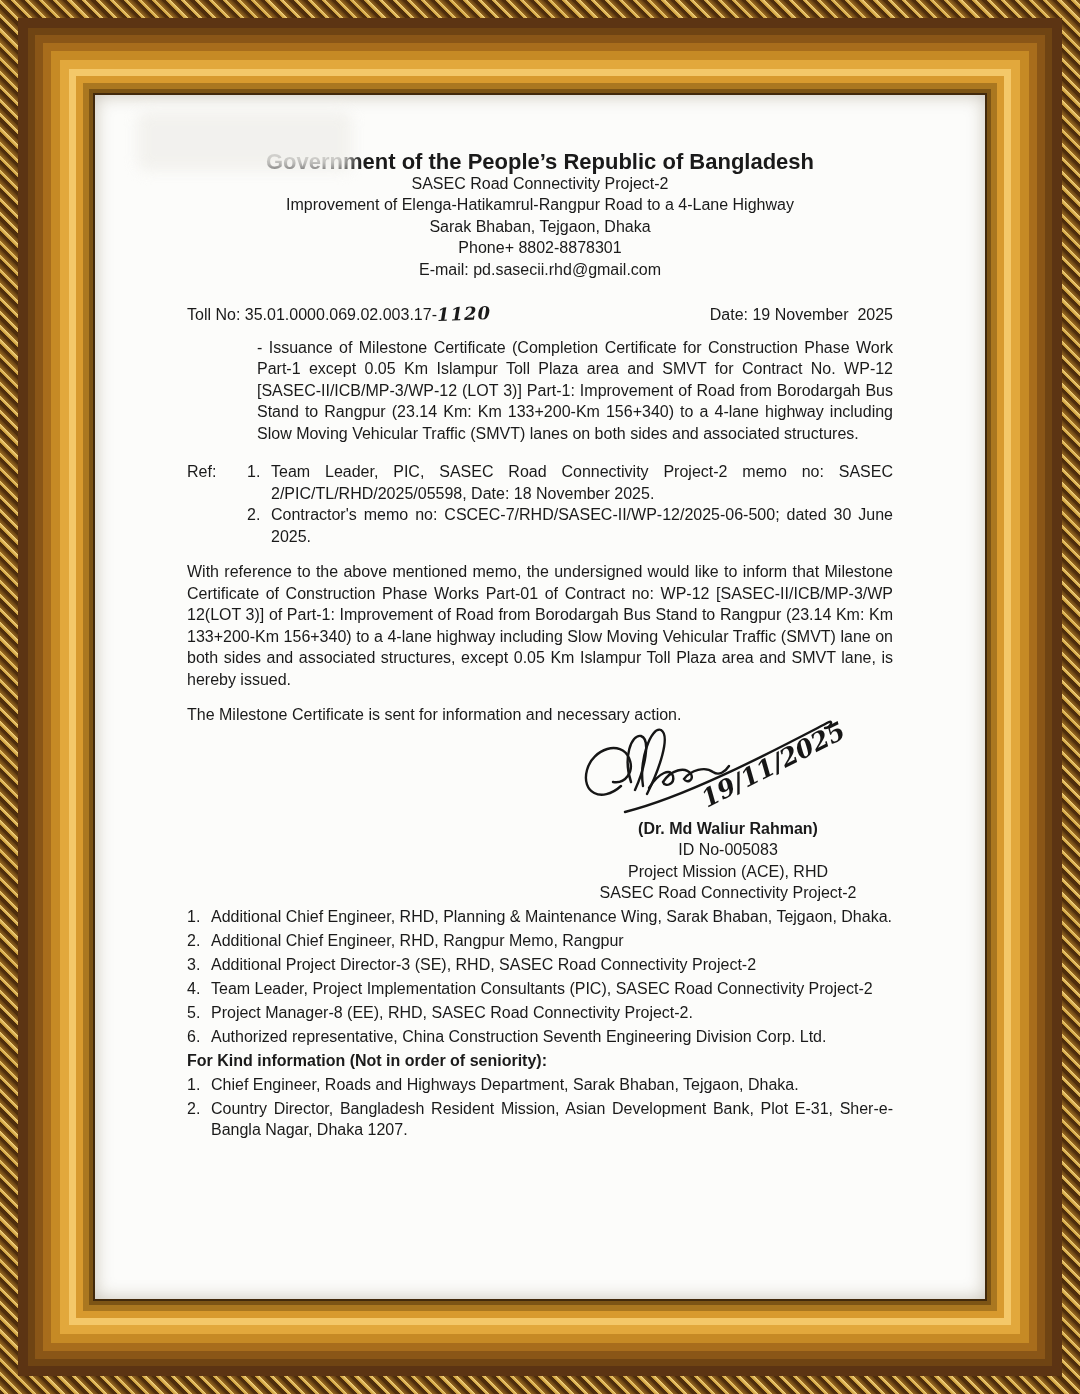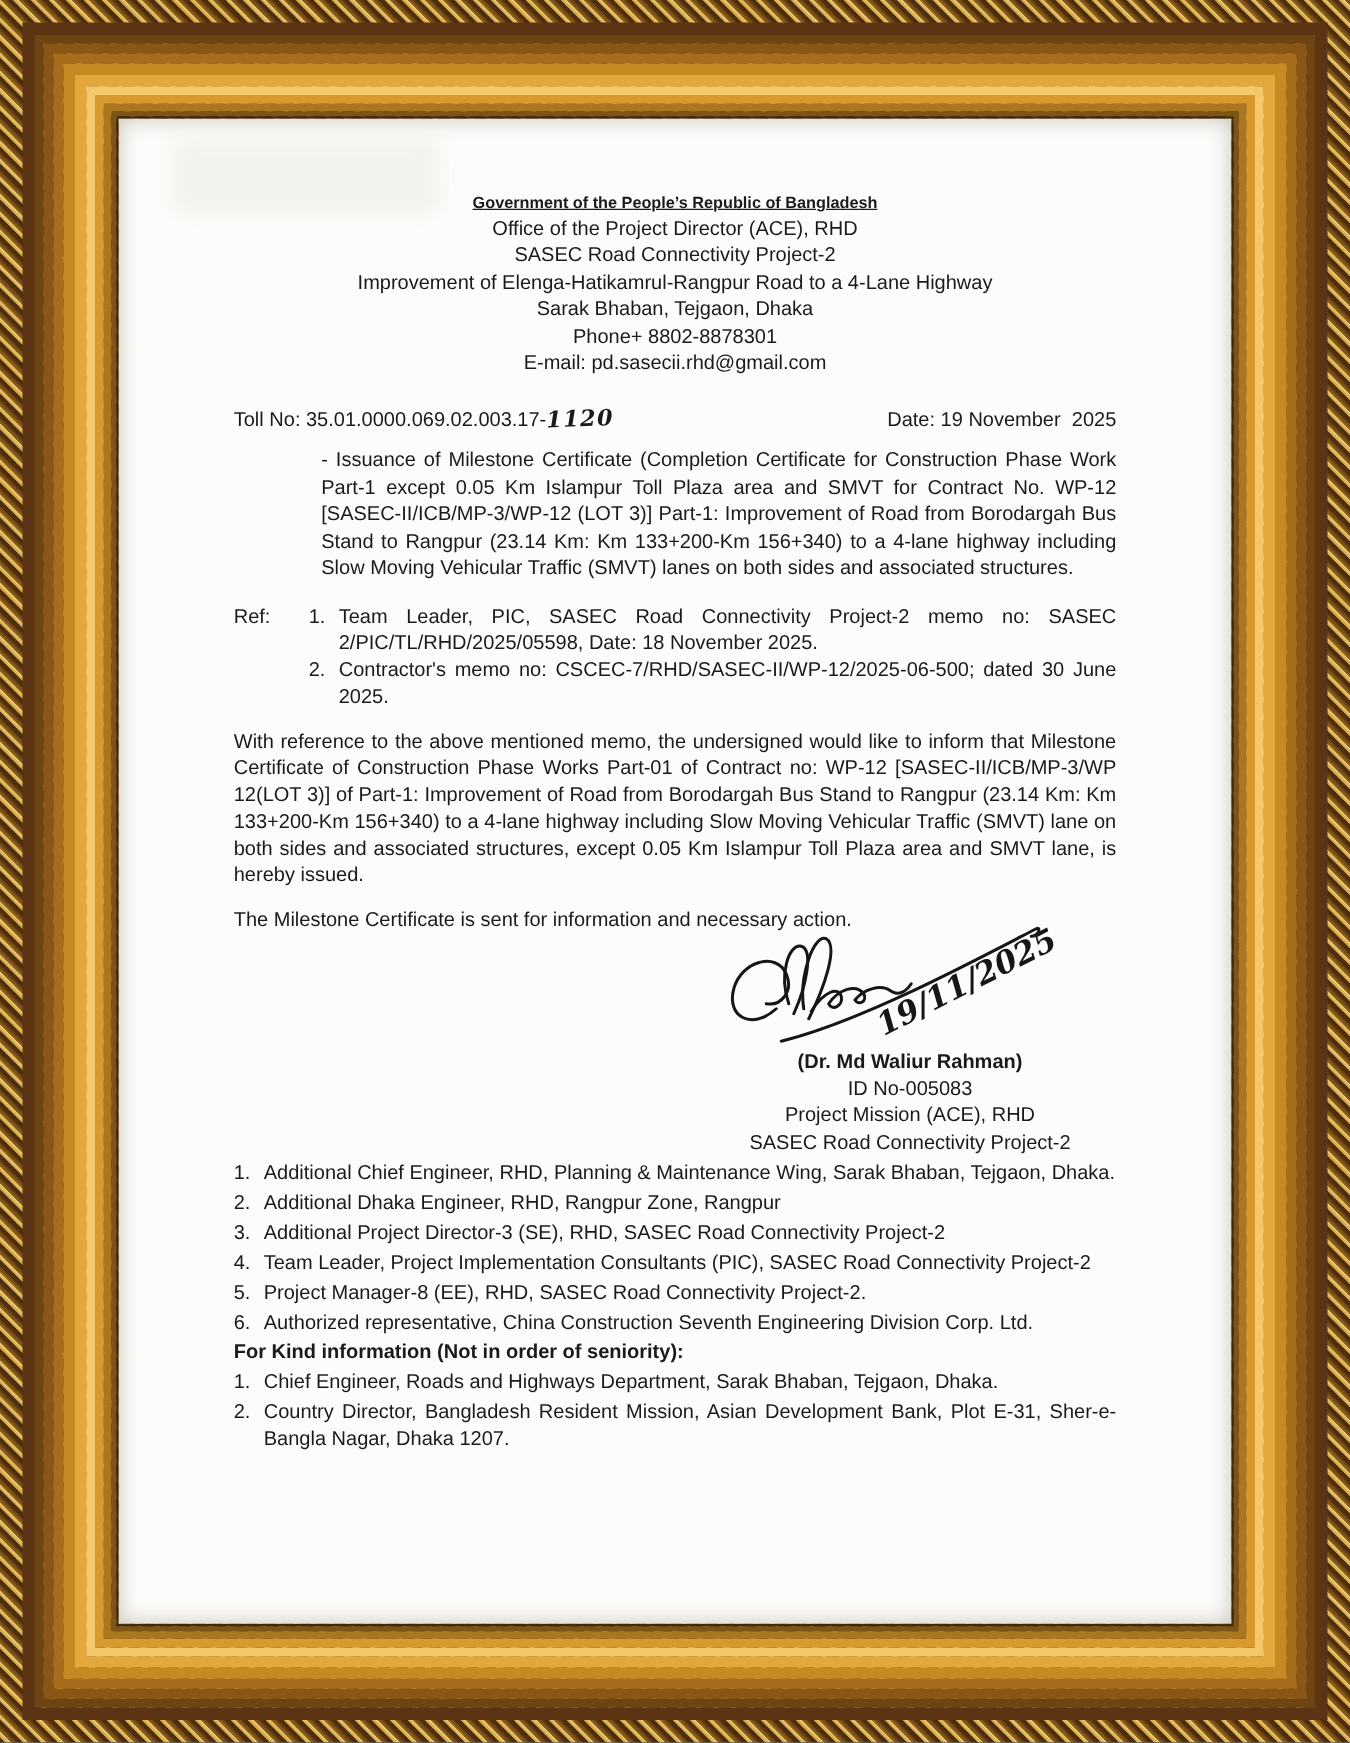--- a/index.html
+++ b/index.html
@@ -39,21 +39,21 @@
     padding: 56px 92px 0 92px;
     overflow: hidden;
     font-size: 16px; line-height: 21.5px;
   }
   .smudge {
     position: absolute; left: 42px; top: 16px; width: 215px; height: 60px;
     background: #f1f0ec; filter: blur(7px); border-radius: 10px; opacity: .85;
   }
   
   .lh { text-align: center; }
-  .lh .l1 { font-weight: bold; font-size: 13px; text-decoration: underline; }
+  .lh .l1 { font-weight: bold; font-size: 22px; }
   
   .memo-row { display: flex; justify-content: space-between; margin-top: 23px; align-items: baseline; }
   .pre { white-space: pre; }
   .hand-no {
     font-family: "DejaVu Serif", serif; font-style: italic; font-weight: bold;
     font-size: 18px; letter-spacing: 1px; display: inline-block; transform: rotate(-2deg);
   }
   
   .subject { display: flex; margin-top: 16px; font-weight: bold; }
   .subject .lbl { width: 70px; flex: none; }
@@ -96,21 +96,20 @@
                     <div class="f8">
                       <div class="f9">
                         <div class="f10">
                           <div class="f11">
 
       <div class="paper">
         <div class="smudge"></div>
 
         <div class="lh">
           <div class="l1">Government of the People’s Republic of Bangladesh</div>
-          <div>Office of the Project Director (ACE), RHD</div>
           <div>SASEC Road Connectivity Project-2</div>
           <div>Improvement of Elenga-Hatikamrul-Rangpur Road to a 4-Lane Highway</div>
           <div>Sarak Bhaban, Tejgaon, Dhaka</div>
           <div>Phone+ 8802-8878301</div>
           <div>E-mail: pd.sasecii.rhd@gmail.com</div>
         </div>
 
         <div class="memo-row">
           <div>
             <span>Toll No: 35.01.0000.069.02.003.17-</span><span class="hand-no">1120</span>
@@ -156,21 +155,21 @@
           <div>SASEC Road Connectivity Project-2</div>
         </div>
 
         <div class="dist-list">
                                 <div class="li-row">
                                   <span class="li-num">1.</span>
                                   <span class="li-txt">Additional Chief Engineer, RHD, Planning &amp; Maintenance Wing, Sarak Bhaban, Tejgaon, Dhaka.</span>
                                 </div>
                                 <div class="li-row">
                                   <span class="li-num">2.</span>
-                                  <span class="li-txt">Additional Dhaka Engineer, RHD, Rangpur Zone, Rangpur</span>
+                                  <span class="li-txt">Additional Chief Engineer, RHD, Rangpur Memo, Rangpur</span>
                                 </div>
                                 <div class="li-row">
                                   <span class="li-num">3.</span>
                                   <span class="li-txt">Additional Project Director-3 (SE), RHD, SASEC Road Connectivity Project-2</span>
                                 </div>
                                 <div class="li-row">
                                   <span class="li-num">4.</span>
                                   <span class="li-txt">Team Leader, Project Implementation Consultants (PIC), SASEC Road Connectivity Project-2</span>
                                 </div>
                                 <div class="li-row">

